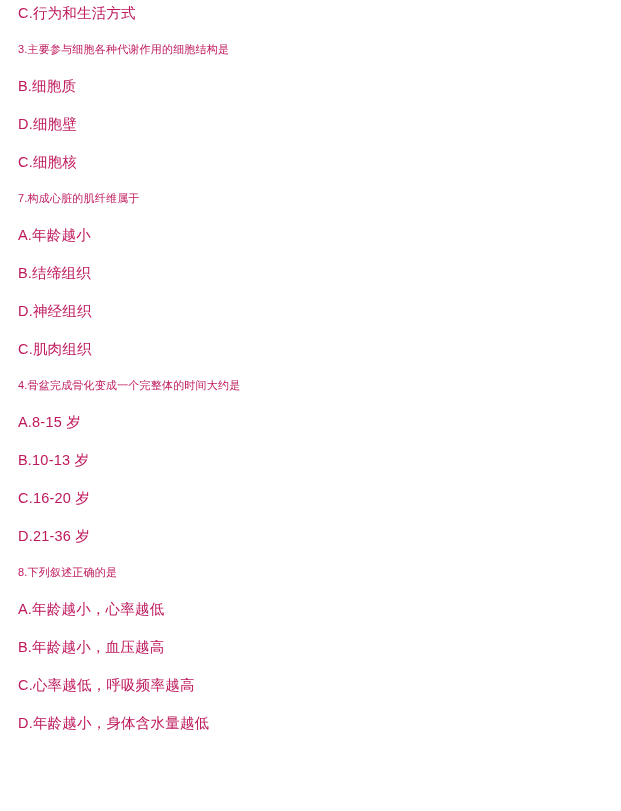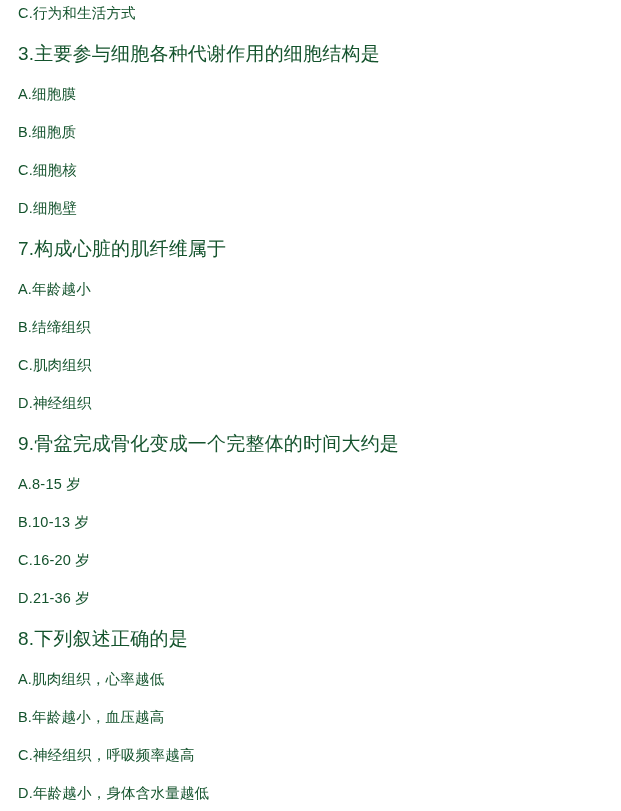--- a/index.html
+++ b/index.html
@@ -17,47 +17,46 @@
   #doc {
     padding: 6px 18px 0 18px;
     box-sizing: border-box;
   }
   .line {
     font-size: 14.5px;
     line-height: 1.0;
     margin: 0 0 23.6px 0;
     white-space: pre;
     letter-spacing: 0.2px;
-    color: #14532d;
+    color: #be185d;
   }
   .line.question {
-    font-size: 19px;
+    font-size: 11px;
   }
   .line.option {
     font-size: 14.5px;
   }
 </style>
 </head>
 <body>
 
 <div id="doc">
   <p class="line option">C.行为和生活方式</p>
   <p class="line question">3.主要参与细胞各种代谢作用的细胞结构是</p>
-  <p class="line option">A.细胞膜</p>
   <p class="line option">B.细胞质</p>
+  <p class="line option">D.细胞壁</p>
   <p class="line option">C.细胞核</p>
-  <p class="line option">D.细胞壁</p>
   <p class="line question">7.构成心脏的肌纤维属于</p>
   <p class="line option">A.年龄越小</p>
   <p class="line option">B.结缔组织</p>
+  <p class="line option">D.神经组织</p>
   <p class="line option">C.肌肉组织</p>
-  <p class="line option">D.神经组织</p>
-  <p class="line question">9.骨盆完成骨化变成一个完整体的时间大约是</p>
+  <p class="line question">4.骨盆完成骨化变成一个完整体的时间大约是</p>
   <p class="line option">A.8-15 岁</p>
   <p class="line option">B.10-13 岁</p>
   <p class="line option">C.16-20 岁</p>
   <p class="line option">D.21-36 岁</p>
   <p class="line question">8.下列叙述正确的是</p>
-  <p class="line option">A.肌肉组织，心率越低</p>
+  <p class="line option">A.年龄越小，心率越低</p>
   <p class="line option">B.年龄越小，血压越高</p>
-  <p class="line option">C.神经组织，呼吸频率越高</p>
+  <p class="line option">C.心率越低，呼吸频率越高</p>
   <p class="line option">D.年龄越小，身体含水量越低</p>
 </div>
 
 </body></html>

